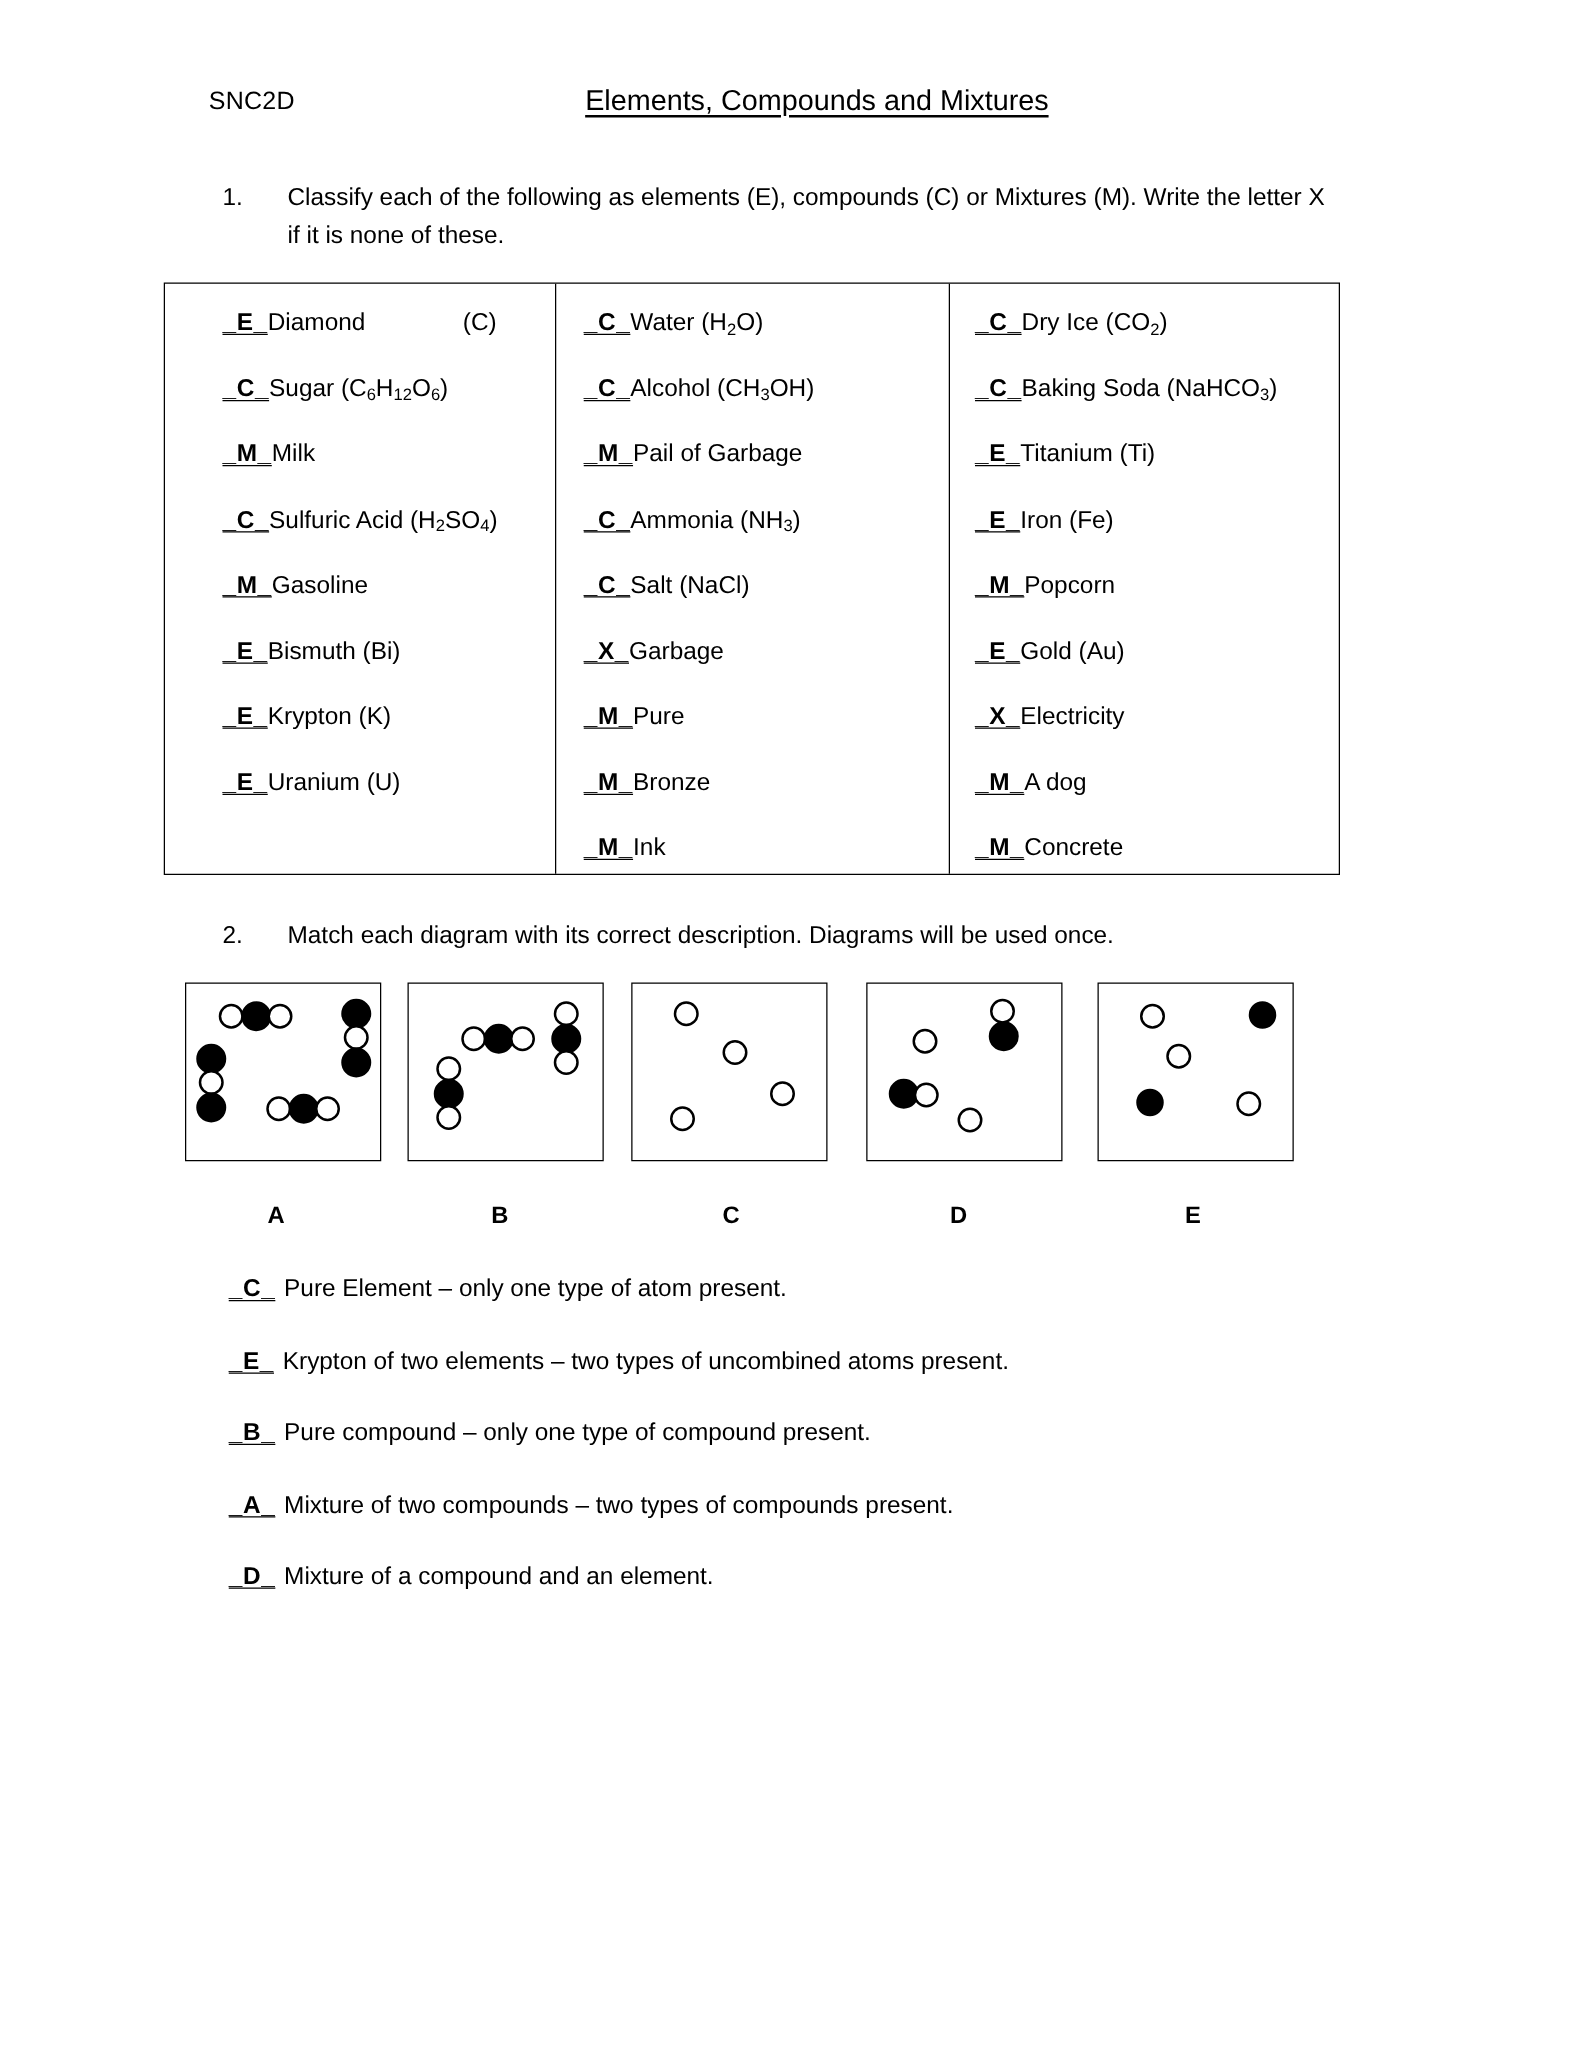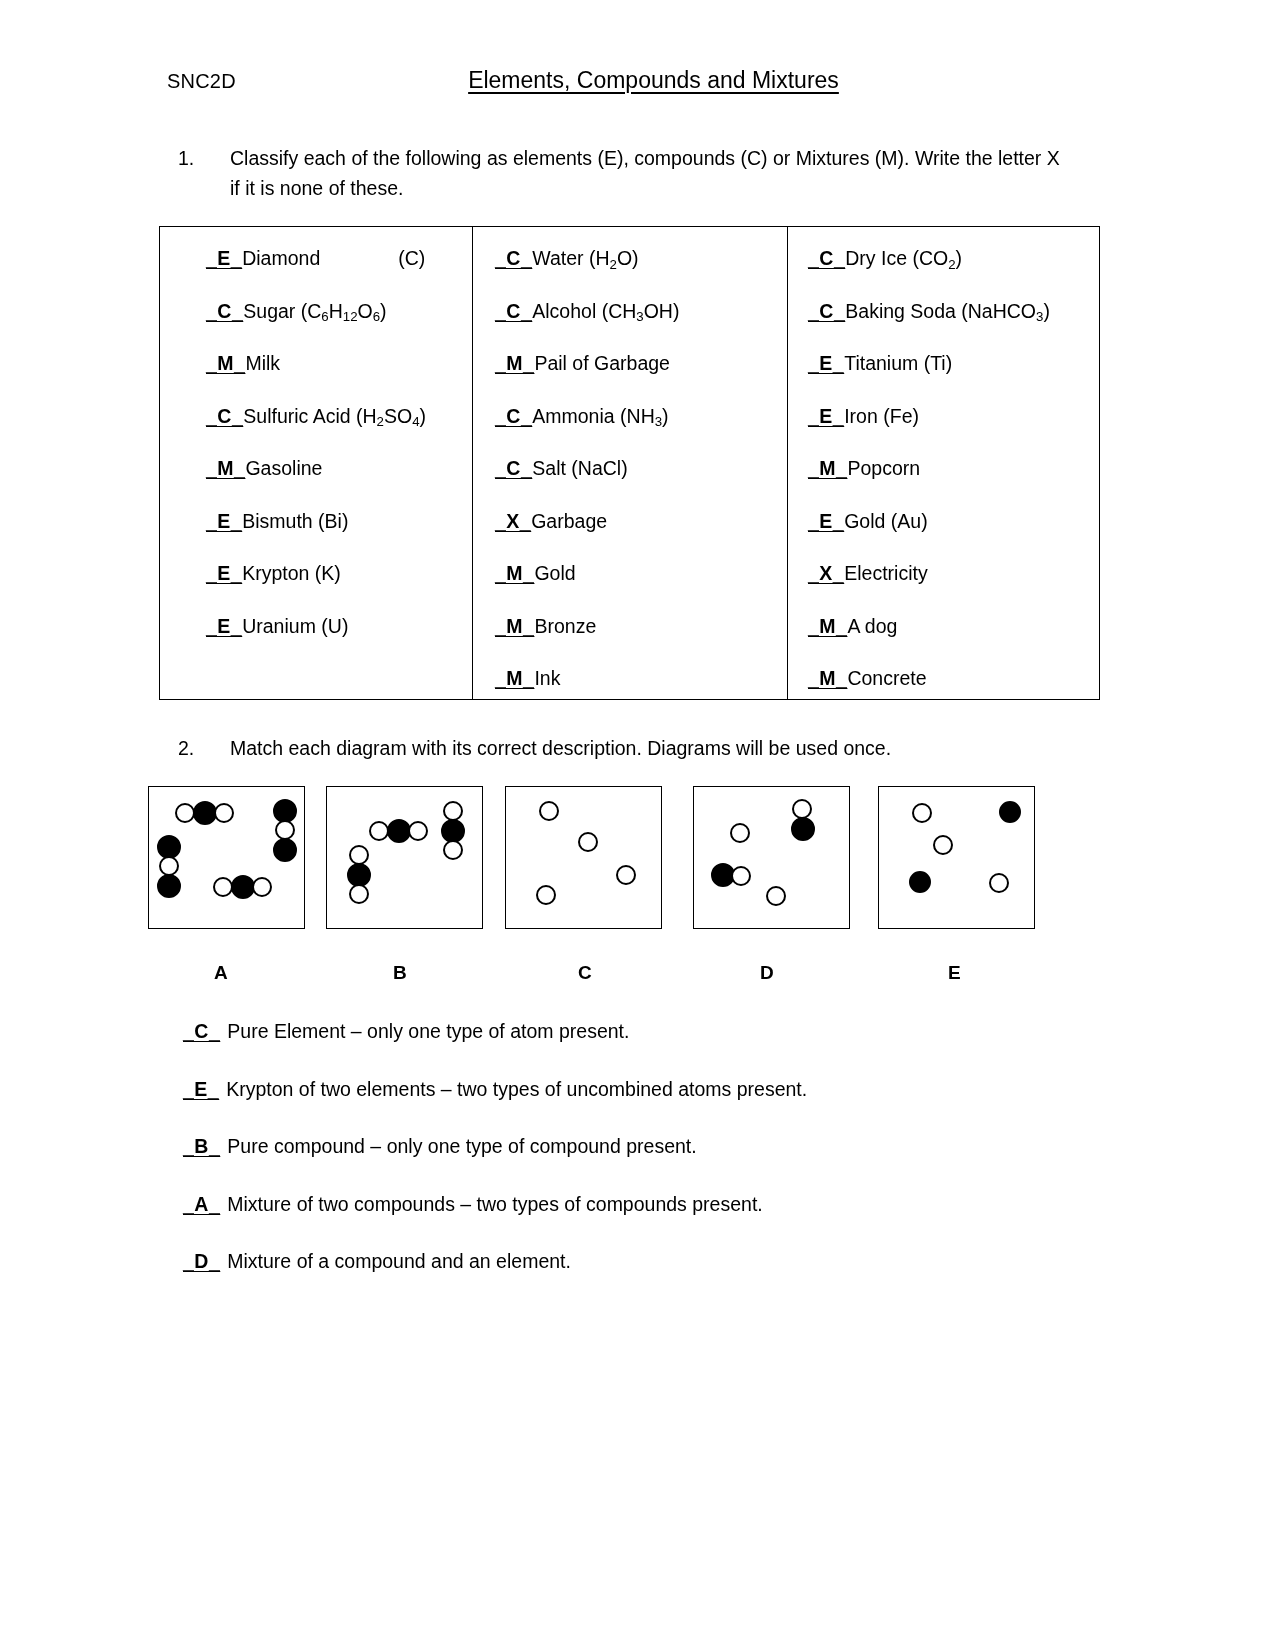--- a/index.html
+++ b/index.html
@@ -77,21 +77,20 @@
   
   .class-table {
     position: absolute;
     left: 131px;
     top: 226px;
     width: 941px;
     height: 474px;
     border: 1.6px solid #000;
     box-sizing: border-box;
     display: flex;
-    margin-left: 28px;
   }
   .table-col {
     box-sizing: border-box;
     padding: 18px 0 0 0;
     flex: 0 0 auto;
   }
   .table-col.c1 { width: 313px; border-right: 1.6px solid #000; padding-left: 46px; }
   .table-col.c2 { width: 315px; border-right: 1.6px solid #000; padding-left: 22px; }
   .table-col.c3 { width: 310px; padding-left: 20px; }
 
@@ -210,21 +209,21 @@
         <div class="item"><span class="blank">_E_</span><span class="label">Krypton (K)</span></div>
         <div class="item"><span class="blank">_E_</span><span class="label">Uranium (U)</span></div>
       </div>
     <div class="table-col c2" id="col-2">
         <div class="item"><span class="blank">_C_</span><span class="label">Water (H<sub>2</sub>O)</span></div>
         <div class="item"><span class="blank">_C_</span><span class="label">Alcohol (CH<sub>3</sub>OH)</span></div>
         <div class="item"><span class="blank">_M_</span><span class="label">Pail of Garbage</span></div>
         <div class="item"><span class="blank">_C_</span><span class="label">Ammonia (NH<sub>3</sub>)</span></div>
         <div class="item"><span class="blank">_C_</span><span class="label">Salt (NaCl)</span></div>
         <div class="item"><span class="blank">_X_</span><span class="label">Garbage</span></div>
-        <div class="item"><span class="blank">_M_</span><span class="label">Gold</span></div>
+        <div class="item"><span class="blank">_M_</span><span class="label">Pure</span></div>
         <div class="item"><span class="blank">_M_</span><span class="label">Bronze</span></div>
         <div class="item"><span class="blank">_M_</span><span class="label">Ink</span></div>
       </div>
     <div class="table-col c3" id="col-3">
         <div class="item"><span class="blank">_C_</span><span class="label">Dry Ice (CO<sub>2</sub>)</span></div>
         <div class="item"><span class="blank">_C_</span><span class="label">Baking Soda (NaHCO<sub>3</sub>)</span></div>
         <div class="item"><span class="blank">_E_</span><span class="label">Titanium (Ti)</span></div>
         <div class="item"><span class="blank">_E_</span><span class="label">Iron (Fe)</span></div>
         <div class="item"><span class="blank">_M_</span><span class="label">Popcorn</span></div>
         <div class="item"><span class="blank">_E_</span><span class="label">Gold (Au)</span></div>

